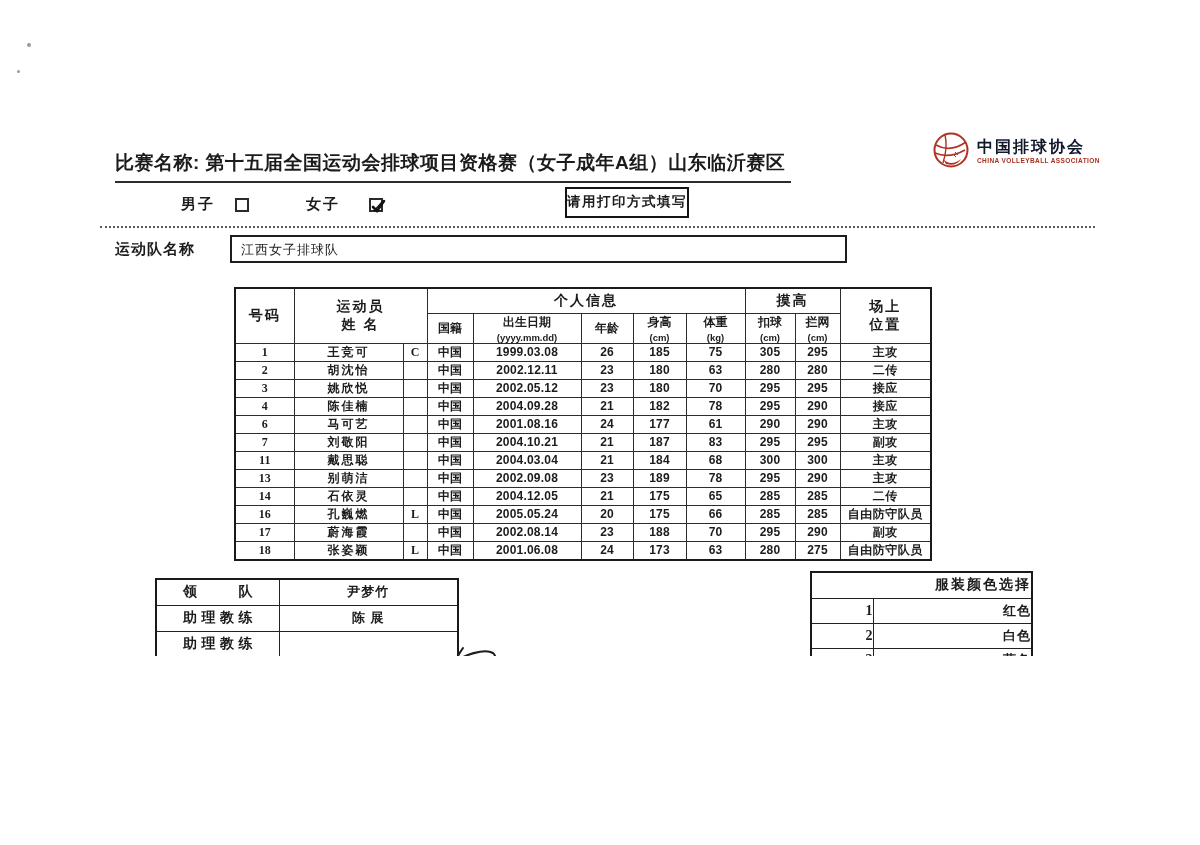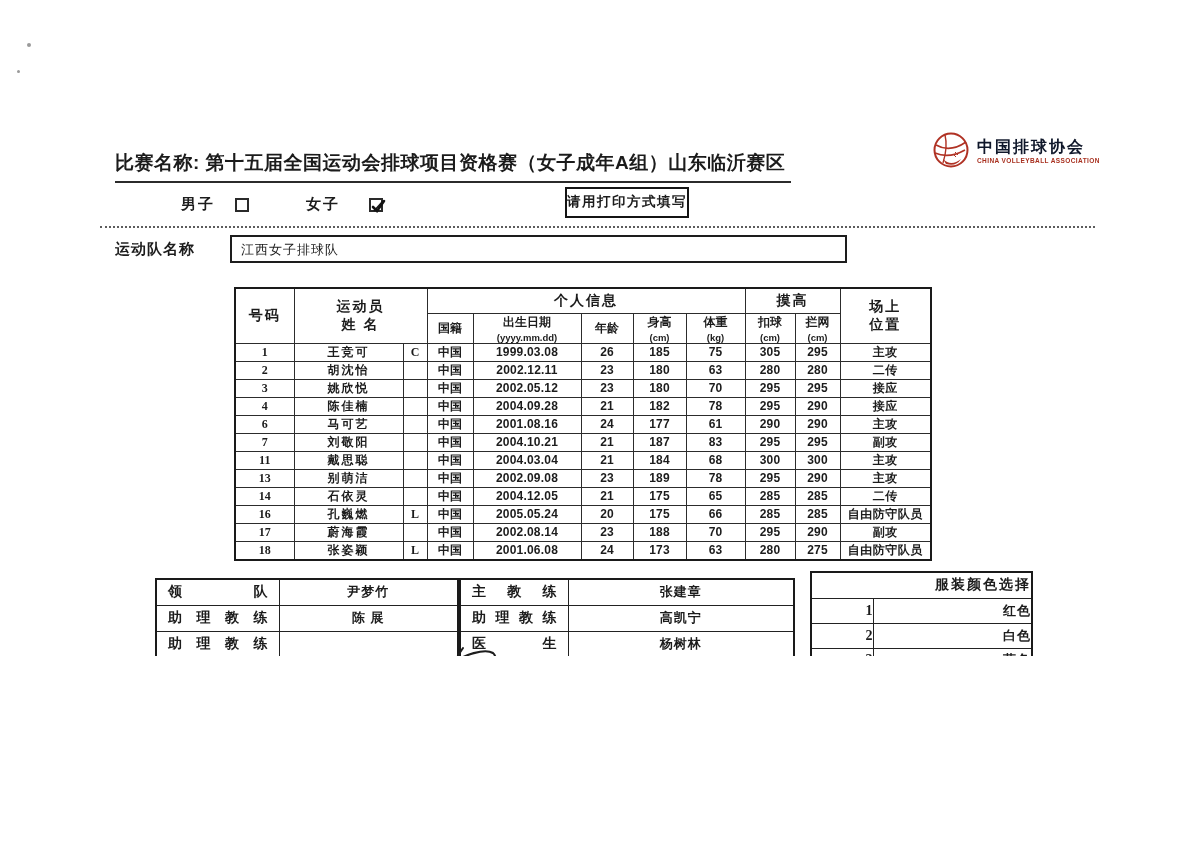--- a/index.html
+++ b/index.html
@@ -49,21 +49,21 @@
   td.c-mark { font-family:"Liberation Serif", serif; font-size:12.5px; font-weight:600; }
   td.c-nat { font-size:11.5px; font-weight:600; }
   td.c-num { font-size:12.5px; font-weight:700; letter-spacing:.2px; }
   td.c-pos { font-size:11.5px; font-weight:700; letter-spacing:.5px; }
 
   
   .staff-tbl { position:absolute; border:2.2px solid #1a1a1a; }
   .staff-tbl td { border:1.4px solid #222; height:26px; background:#fff; }
   .staff-left { left:155px; top:578px; width:302px; }
   .staff-right { left:459px; top:578px; width:334px; }
-  td.role { font-size:14px; font-weight:700; padding:0 11px; text-align:justify; text-align-last:justify; }
+  td.role { font-size:14px; font-weight:700; padding:0 26px; text-align:justify; text-align-last:justify; }
   td.sname { font-size:13px; font-weight:600; text-align:center; letter-spacing:1px; }
   .sign-note { position:absolute; left:150px; top:657px; font-size:14px; font-weight:700; letter-spacing:.5px; }
   .signatures { position:absolute; left:425px; top:636px; }
 
   
   .uniform { position:absolute; left:810px; top:571px; width:221px; border:2.2px solid #1a1a1a; }
   .uniform th, .uniform td { border:1.4px solid #222; height:25px; text-align:right; }
   .uniform th { font-size:14px; font-weight:700; letter-spacing:2px; height:26px; }
   .uniform td.u-no { font-family:"Liberation Serif", serif; font-size:14px; font-weight:700; }
   .uniform td.u-color { font-size:13px; font-weight:600; letter-spacing:1px; }
@@ -350,40 +350,20 @@
       <td class="role">助 理 教 练</td>
       <td class="sname">陈 展</td>
     </tr>
     <tr>
       <td class="role">助 理 教 练</td>
       <td class="sname"></td>
     </tr>
   </tbody>
     </table>
 
-  <table class="staff-tbl staff-right">
-    <colgroup>
-        <col style="width:108px">
-        <col style="width:226px">
-      </colgroup>
-    <tbody>
-        <tr>
-      <td class="role">主 教 练</td>
-      <td class="sname">张建章</td>
-    </tr>
-    <tr>
-      <td class="role">助 理 教 练</td>
-      <td class="sname">高凯宁</td>
-    </tr>
-    <tr>
-      <td class="role">医 生</td>
-      <td class="sname">杨树林</td>
-    </tr>
-  </tbody>
-    </table>
 
   <div class="sign-note">领队、主教练、医生需本人签字</div>
 
   <span class="signatures">
     <svg width="370" height="100" viewBox="0 0 370 100">
       <g fill="none" stroke="#1d1d1d" stroke-width="2.1" stroke-linecap="round" stroke-linejoin="round">
 
         <path d="M38 12 C 28 26, 20 48, 26 58 C 30 64, 38 58, 40 50"></path>
         <path d="M22 30 C 40 18, 60 12, 68 17 C 76 23, 62 40, 52 70 C 48 84, 56 86, 64 74"></path>
         <path d="M42 34 L 64 28"></path>

